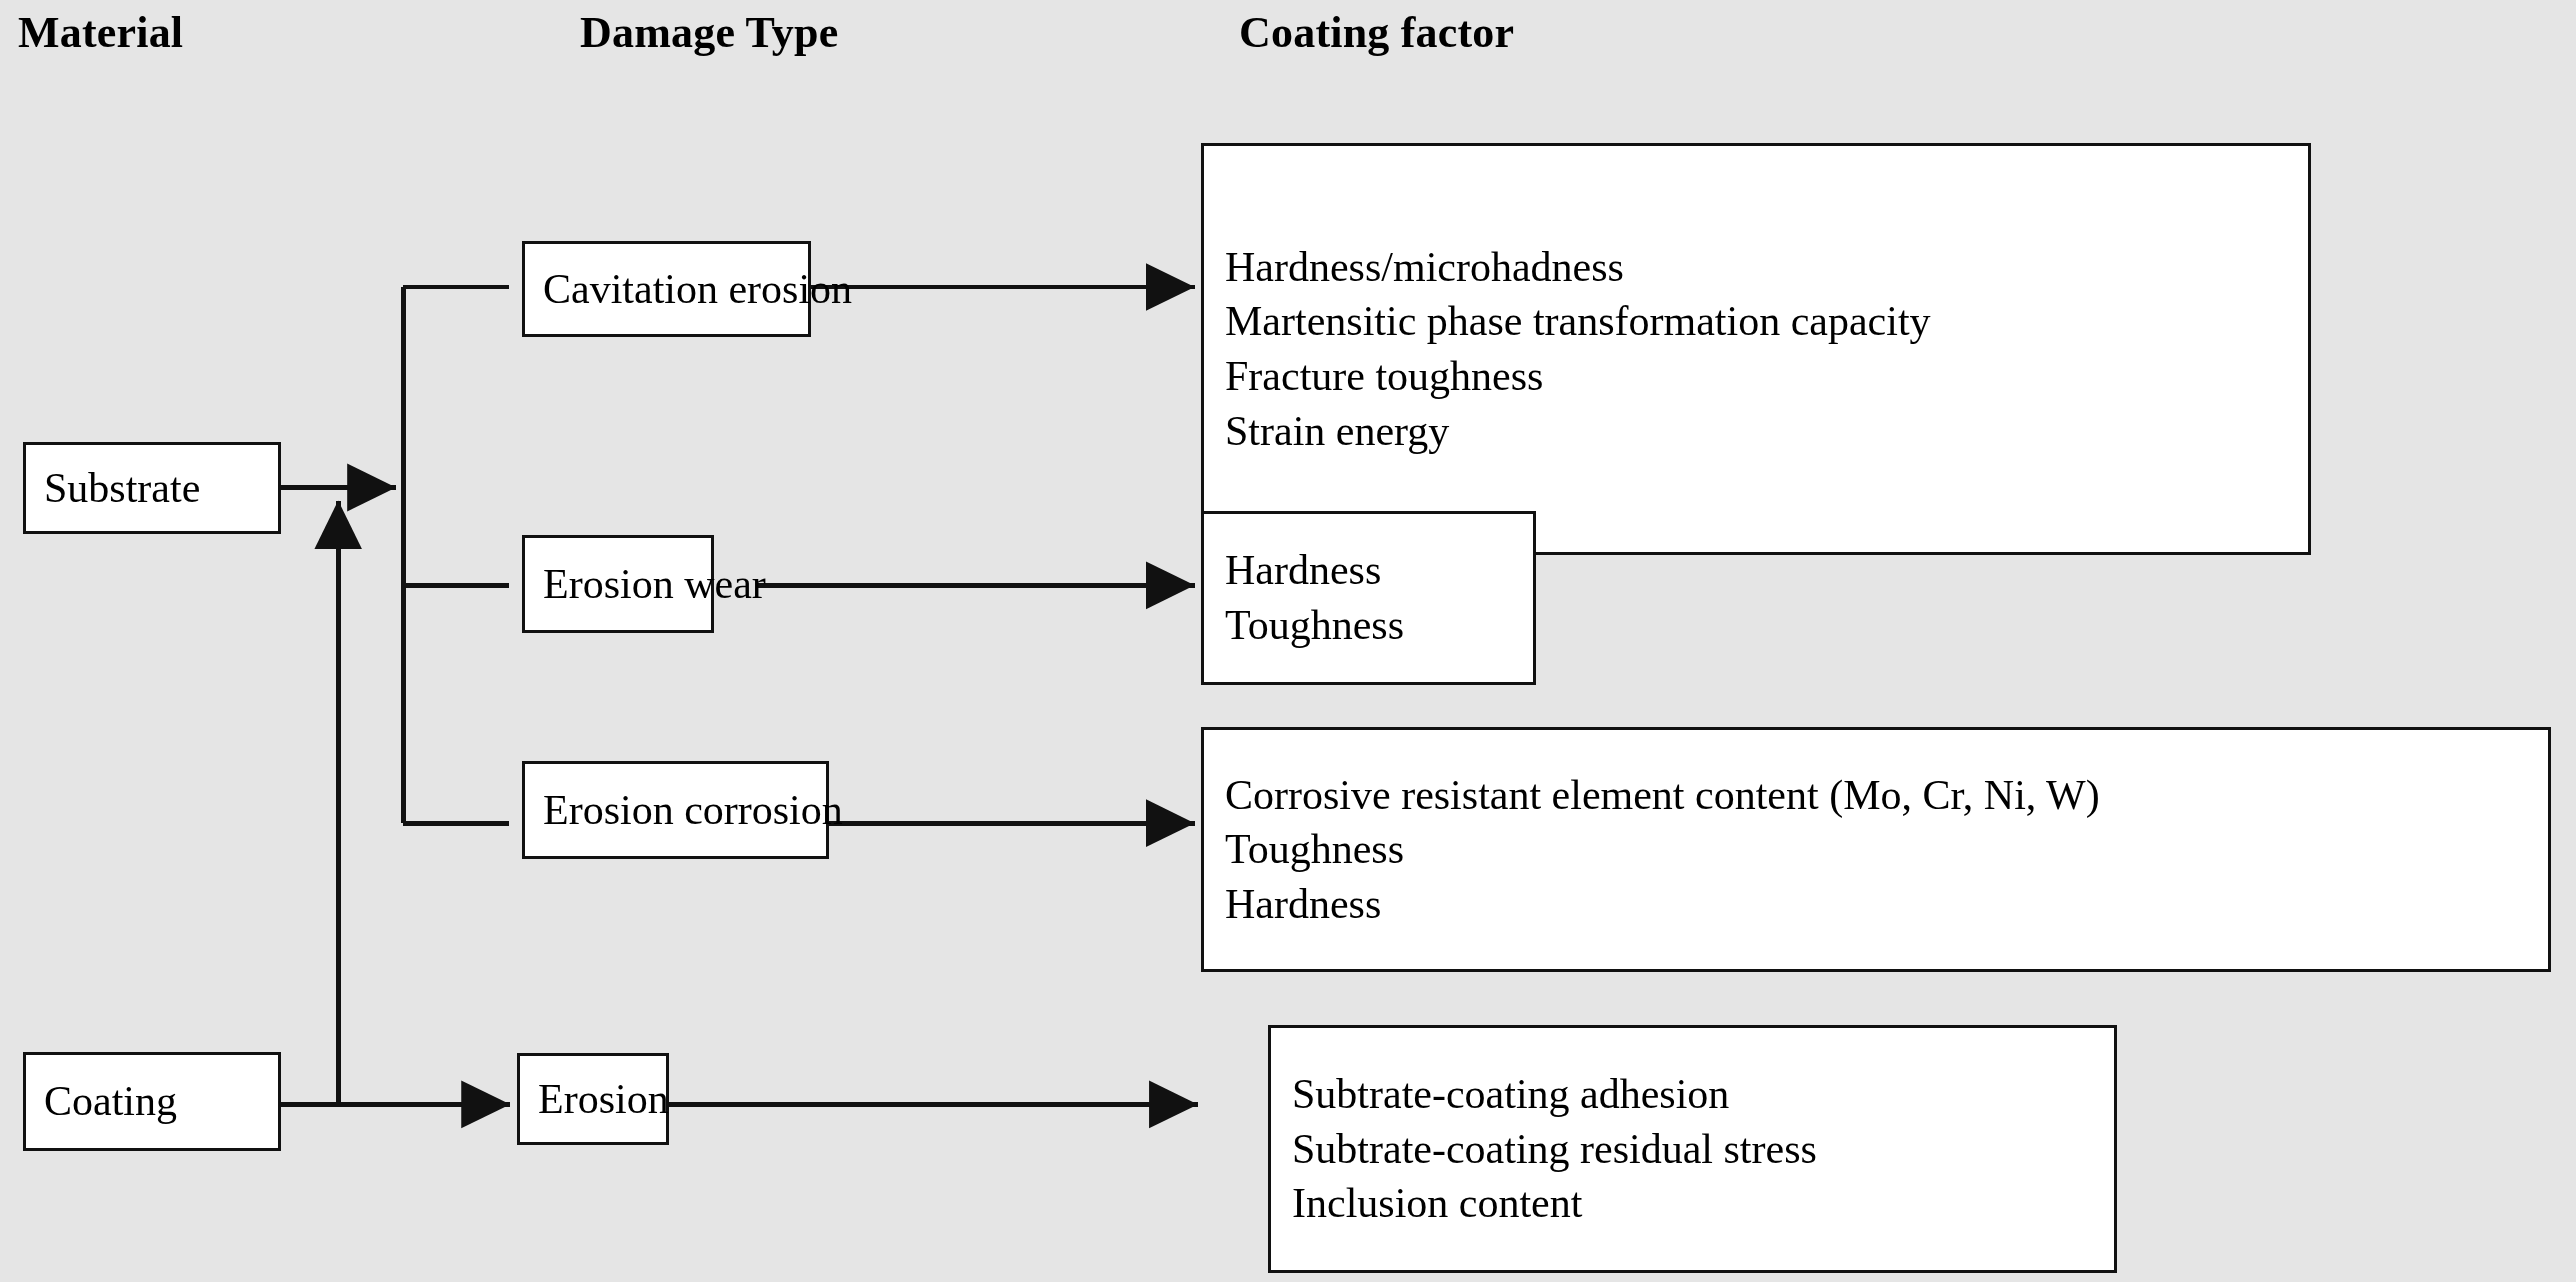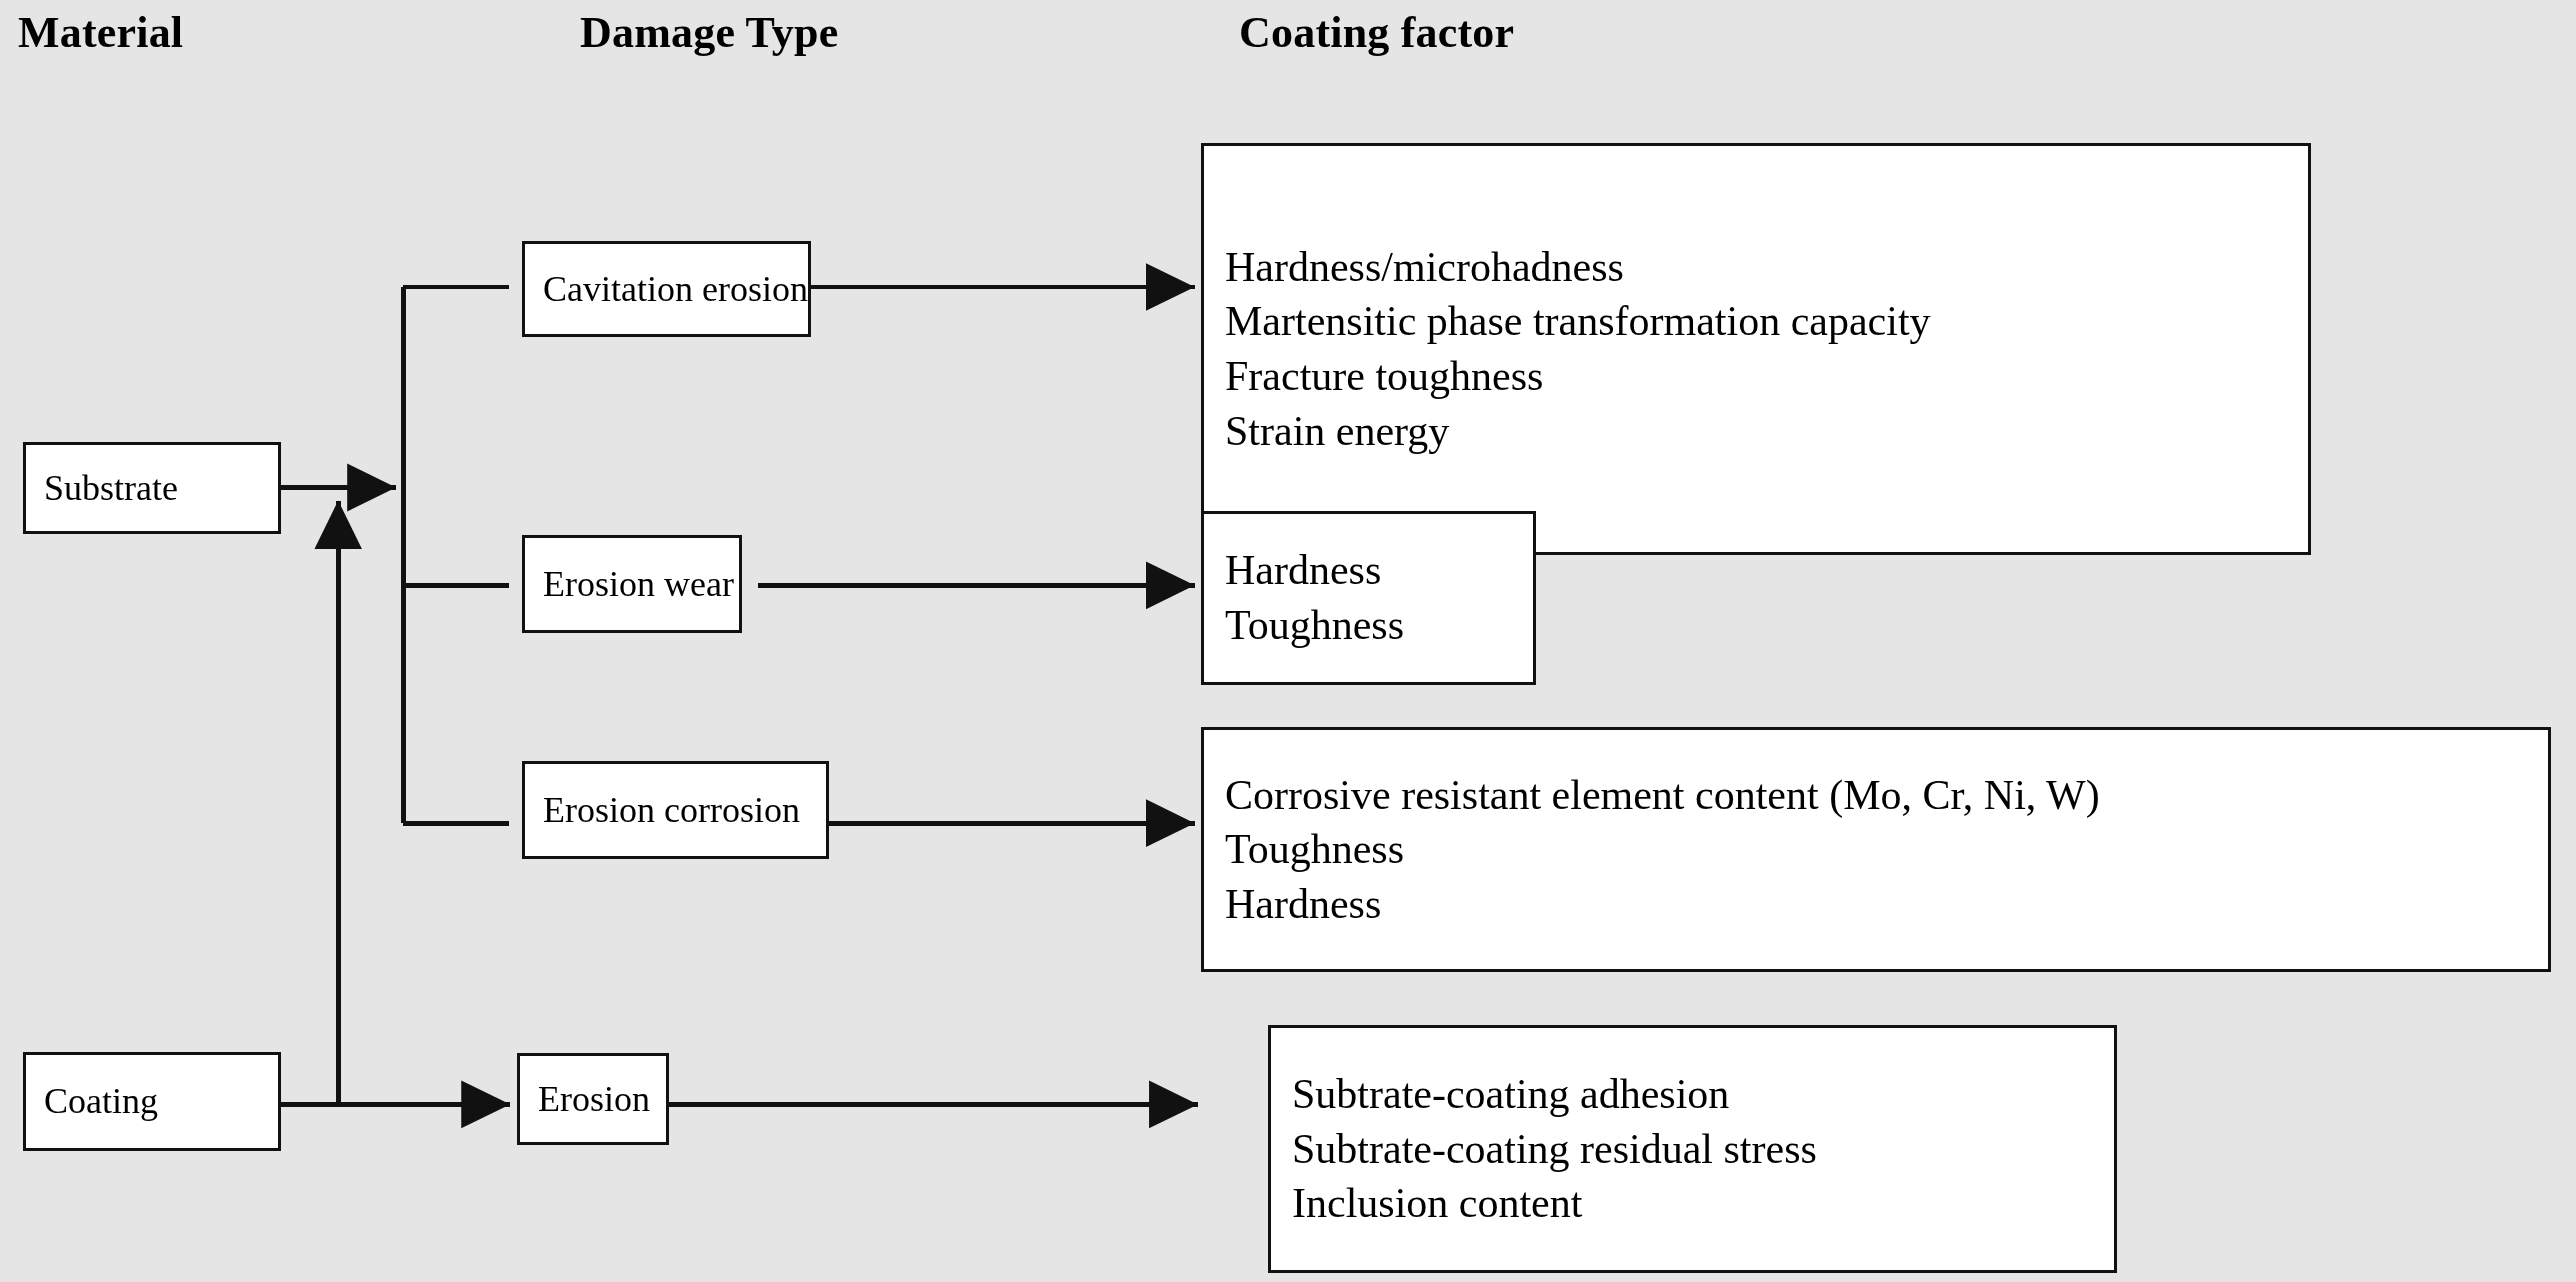--- a/index.html
+++ b/index.html
@@ -27,21 +27,21 @@
     letter-spacing: 0.2px;
   }
   .node {
     position: absolute;
     box-sizing: border-box;
     border: 3.3px solid #111111;
     background: #ffffff;
     display: flex;
     align-items: center;
     justify-content: flex-start;
-    font-size: 36px;
+    font-size: 42px;
     line-height: 1.02;
     white-space: nowrap;
     padding-left: 18px;
   }
   .panel {
     position: absolute;
     box-sizing: border-box;
     border: 3.3px solid #111111;
     background: #ffffff;
     display: flex;
@@ -111,21 +111,21 @@
   <div class="node" style="left:23px; top:442px; width:258px; height:92px;">
     <span>Substrate</span>
   </div>
   <div class="node" style="left:23px; top:1052px; width:258px; height:99px;">
     <span>Coating</span>
   </div>
 
   <div class="node" style="left:522px; top:241px; width:289px; height:96px;">
     <span>Cavitation erosion</span>
   </div>
-  <div class="node" style="left:522px; top:535px; width:220px; height:98px;">
+  <div class="node" style="left:522px; top:535px; width:192px; height:98px;">
     <span>Erosion wear</span>
   </div>
   <div class="node" style="left:522px; top:761px; width:307px; height:98px;">
     <span>Erosion corrosion</span>
   </div>
   <div class="node" style="left:517px; top:1053px; width:152px; height:92px;">
     <span>Erosion</span>
   </div>
 
   <div class="panel" style="left:1201px; top:143px; width:1110px; height:412px;">

